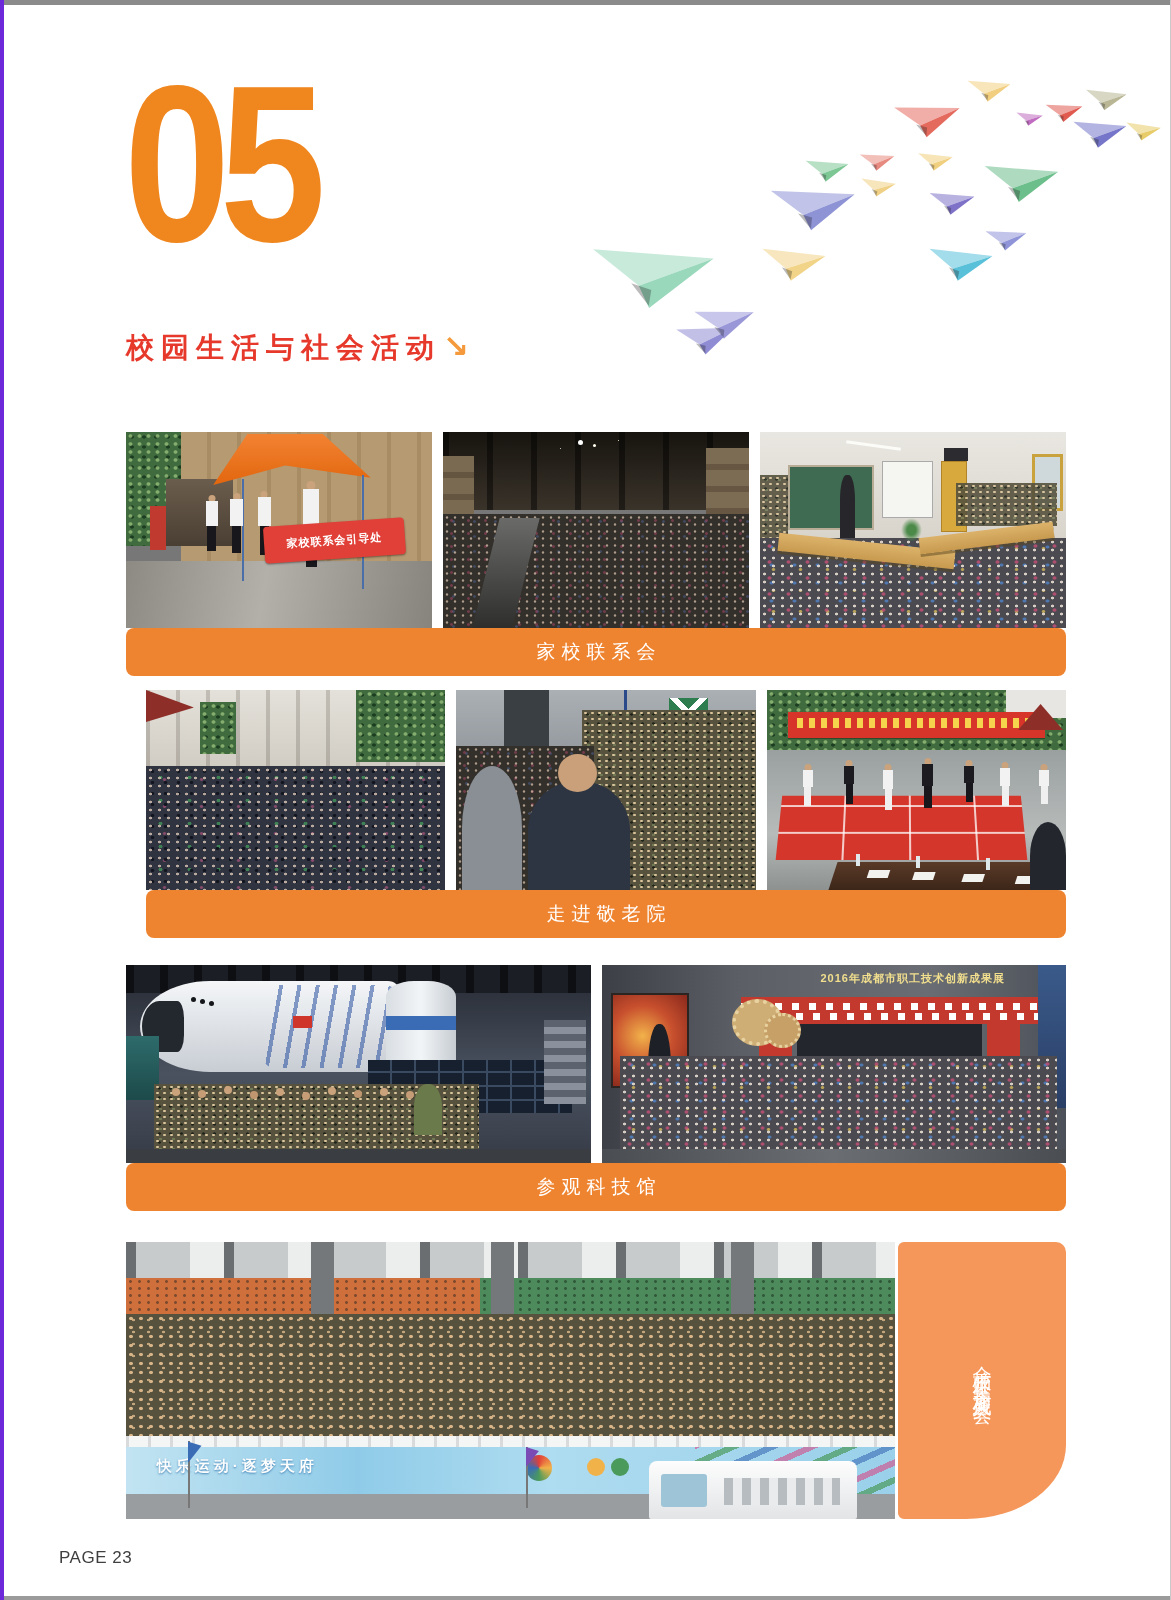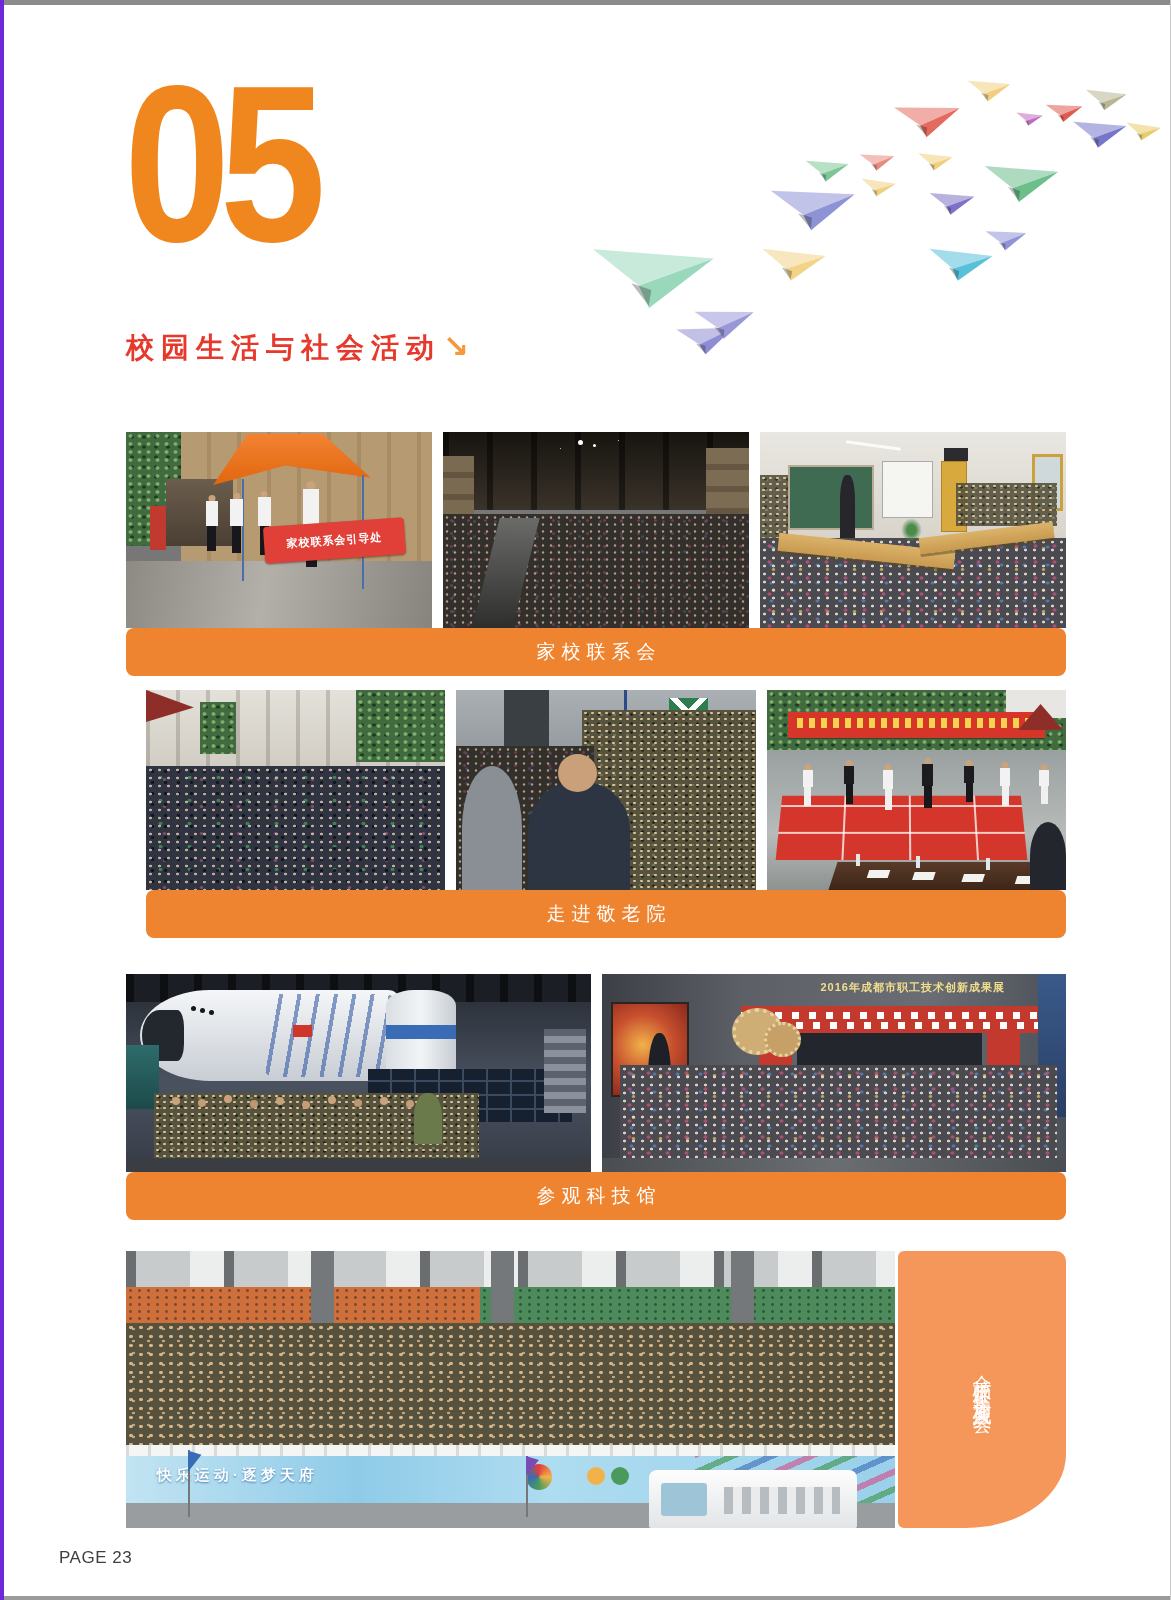--- a/index.html
+++ b/index.html
@@ -23,21 +23,21 @@
   .planes{position:absolute;left:575px;top:58px;width:585px;height:300px;}
   .plane{position:absolute;}
   .plane svg{width:100%;height:auto;display:block;}
 
   
   .content{position:absolute;left:122px;top:432px;width:940px;}
   .photo-row{display:flex;gap:11px;}
   .photo{position:relative;overflow:hidden;flex:1;background:#777;}
   .caption-bar{height:48px;background:#EF8430;color:#fff;display:flex;align-items:center;
                justify-content:center;font-size:19px;letter-spacing:6px;text-indent:6px;border-radius:8px;}
-  .sec2{margin-top:14px;padding-left:20px;} .sec3{margin-top:36px;} .sec4{margin-top:31px;display:flex;gap:3px;}
+  .sec2{margin-top:14px;padding-left:20px;} .sec3{margin-top:27px;} .sec4{margin-top:31px;display:flex;gap:3px;}
   .r1 .photo{height:196px;} .r2 .photo{height:200px;} .r3 .photo{height:198px;}
   .stadium{width:769px;height:277px;flex:none;}
   .side-panel{width:168px;height:277px;background:#F5975A;flex:none;
               border-radius:6px 10px 100px 6px / 6px 10px 74px 6px;
               display:flex;align-items:center;justify-content:center;}
   .side-panel span{writing-mode:vertical-rl;text-orientation:upright;color:#fff;
                    font-size:19px;letter-spacing:5px;padding-bottom:14px;}
 
   .abs{position:absolute;}
 

